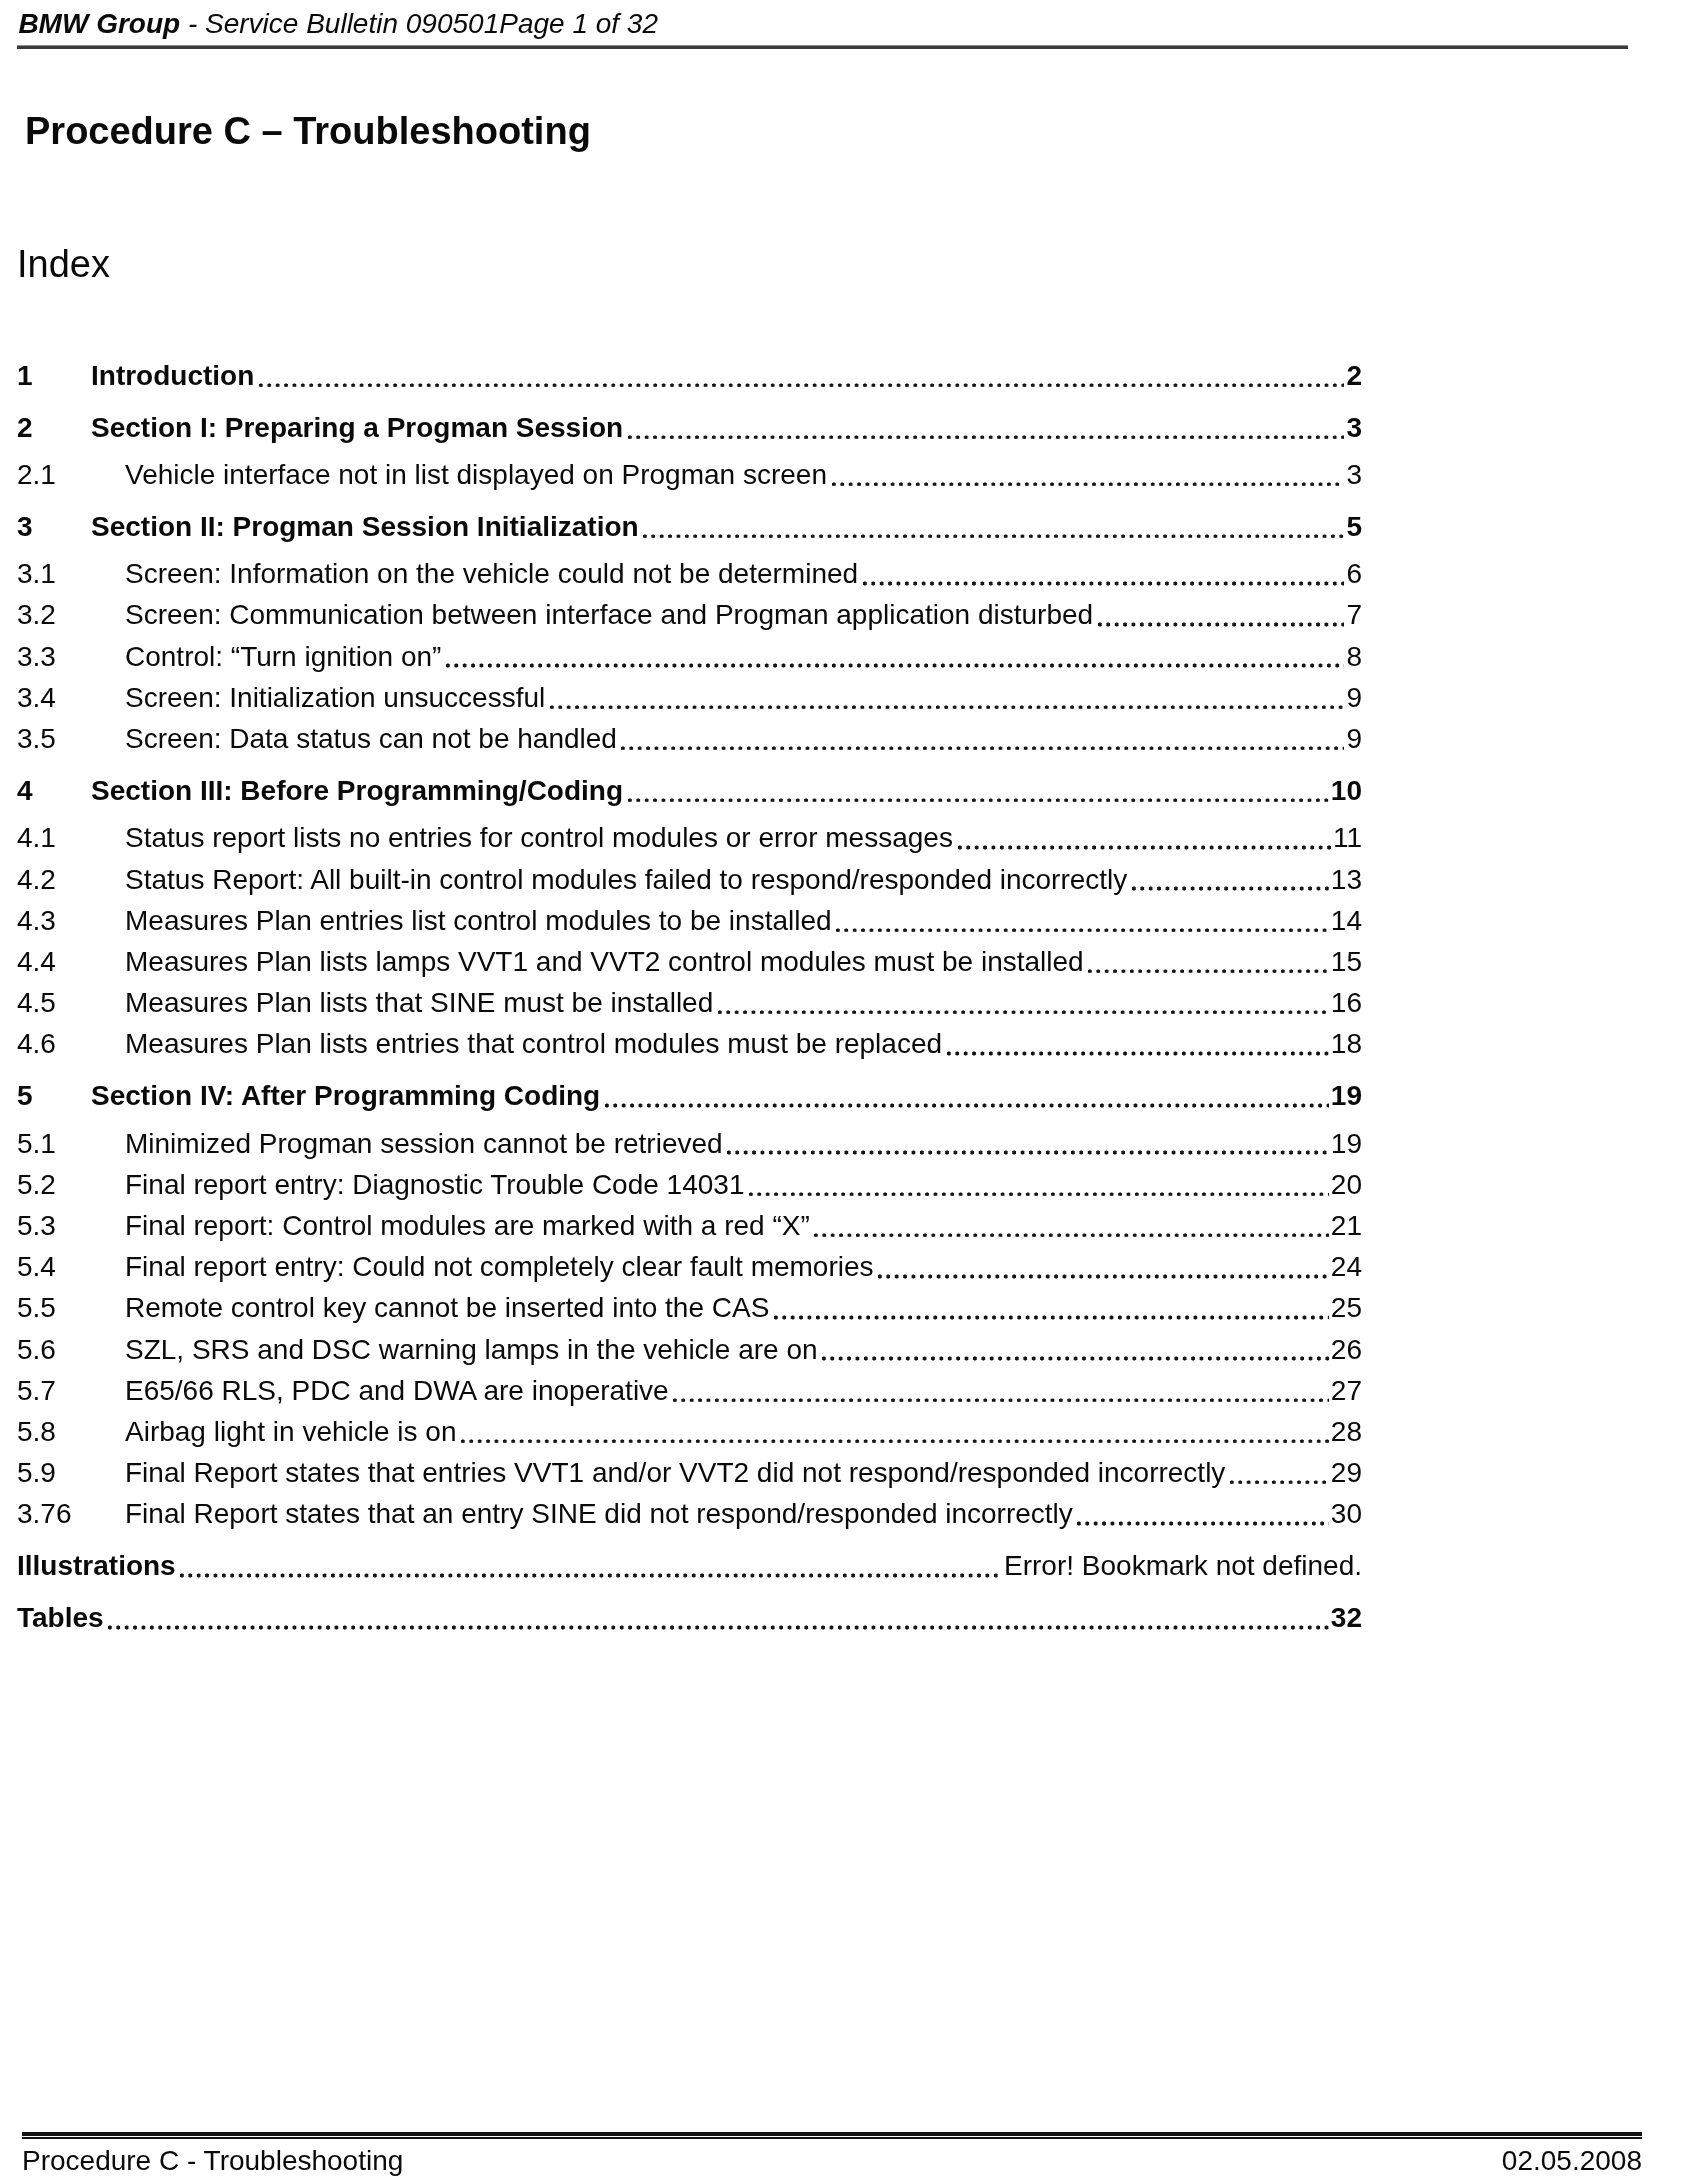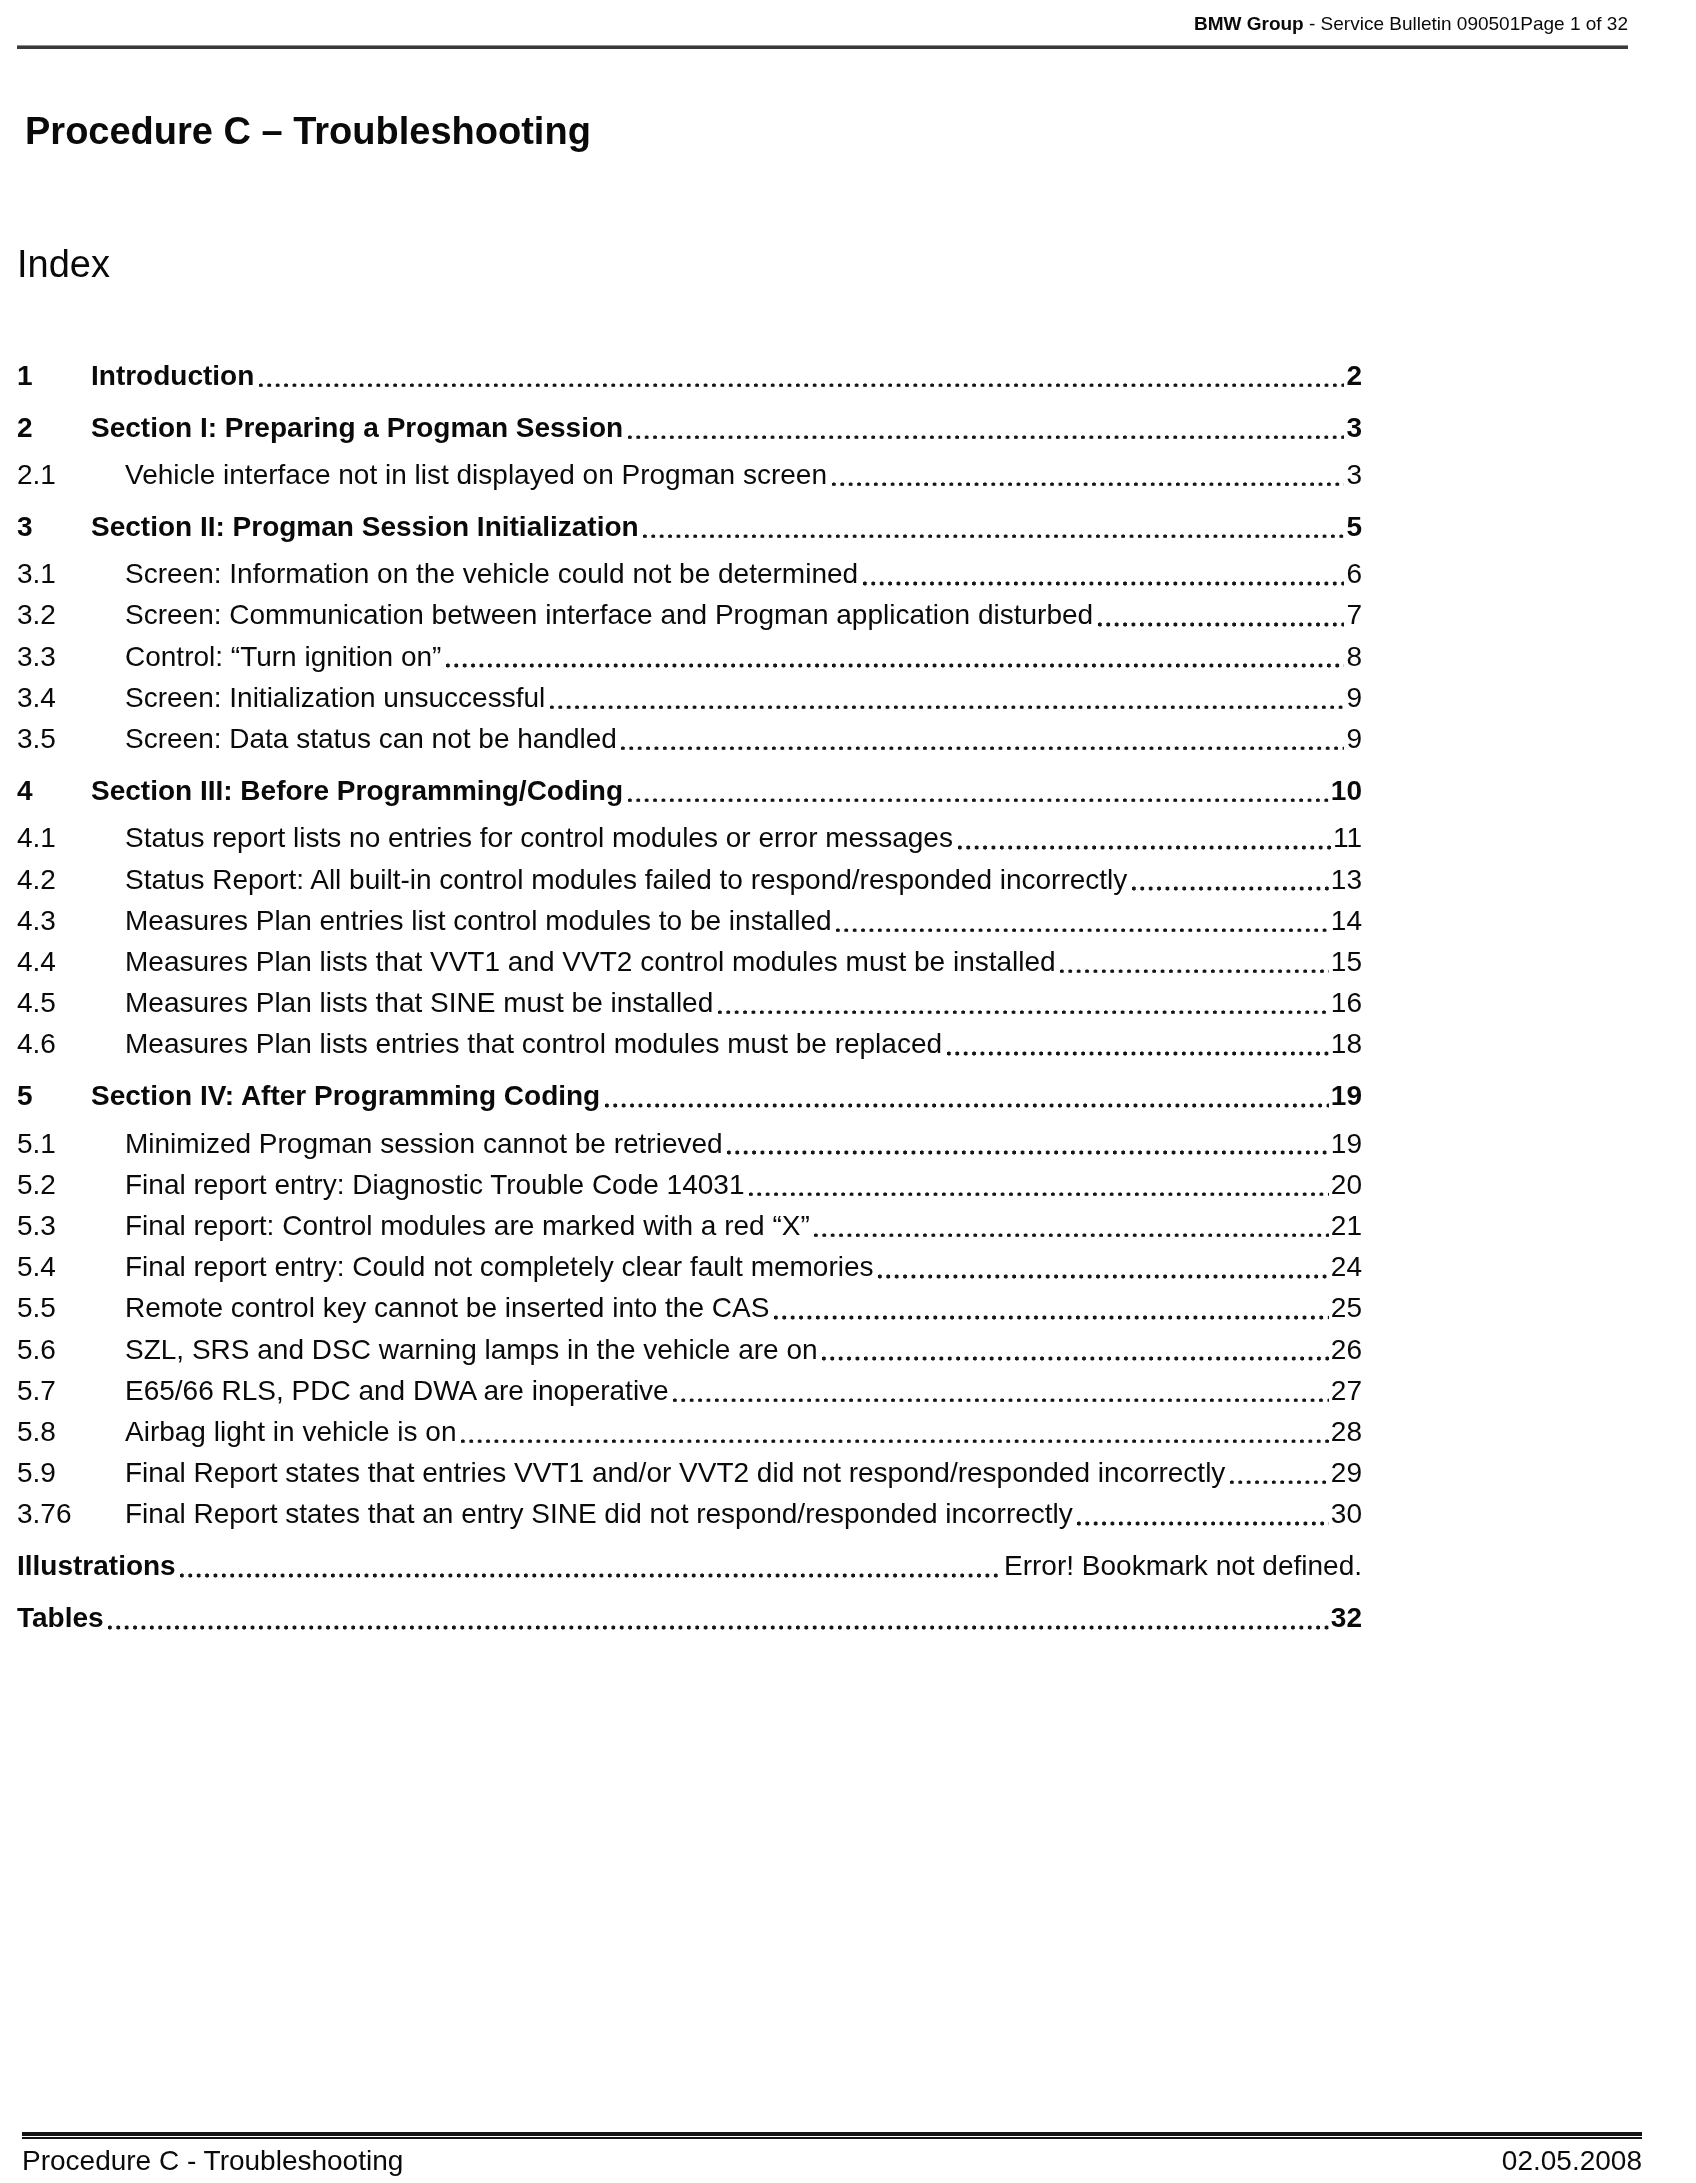--- a/index.html
+++ b/index.html
@@ -5,23 +5,23 @@
   html,body { margin:0; padding:0; }
   body {
     width:1697px; height:2183px;
     background:#ffffff;
     color:#0a0a0a;
     font-family:"Liberation Sans", sans-serif;
     position:relative;
     overflow:hidden;
   }
   .header {
-    display:flex; justify-content:flex-end; align-items:flex-end;
+    display:flex; justify-content:flex-start; align-items:flex-end;
     margin:6.1px 69px 0 18.4px;
-    font-size:19px; line-height:35px;
+    font-size:28px; line-height:35px;font-style:italic;
   }
   .header-brand { font-weight:bold; }
   .header-subtitle { white-space:pre; }
   .header-rule {
     margin:3.8px 69px 0 17px; height:3.8px;
     background:linear-gradient(to bottom,#8f8f8f 0 1.5px,#3a3a3a 1.5px 3.8px);
   }
   .doc-title {
     margin:61px 0 0 25px;
     font-size:38px; line-height:43px; font-weight:bold;
@@ -159,21 +159,21 @@
       <span class="pagenum">13</span>
     </div>
       <div class="toc-row">
       <span class="num">4.3</span>
       <span class="label">Measures Plan entries list control modules to be installed</span>
       <span class="leader"></span>
       <span class="pagenum">14</span>
     </div>
       <div class="toc-row">
       <span class="num">4.4</span>
-      <span class="label">Measures Plan lists that VVT1 and VVT2 control modules must be installed</span>
+      <span class="label">Measures Plan lists lamps VVT1 and VVT2 control modules must be installed</span>
       <span class="leader"></span>
       <span class="pagenum">15</span>
     </div>
       <div class="toc-row">
       <span class="num">4.5</span>
       <span class="label">Measures Plan lists that SINE must be installed</span>
       <span class="leader"></span>
       <span class="pagenum">16</span>
     </div>
       <div class="toc-row">

